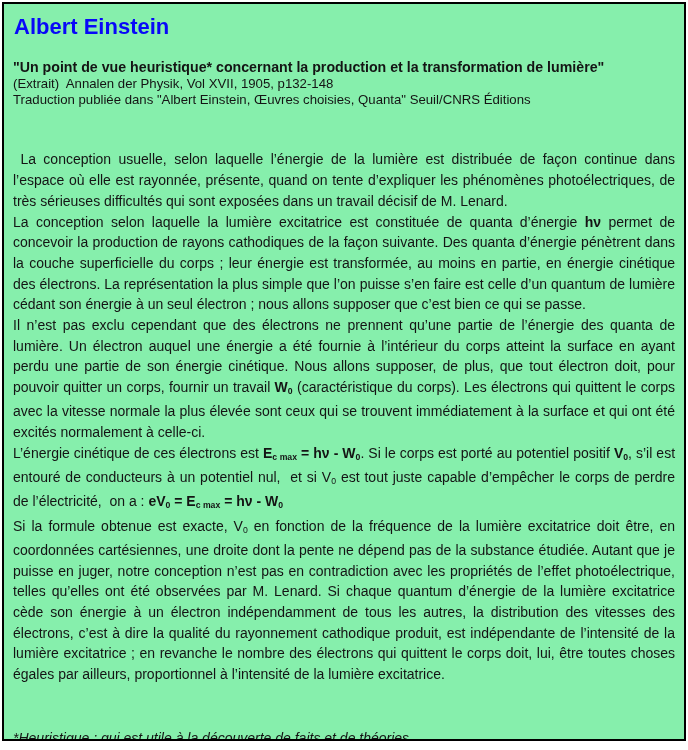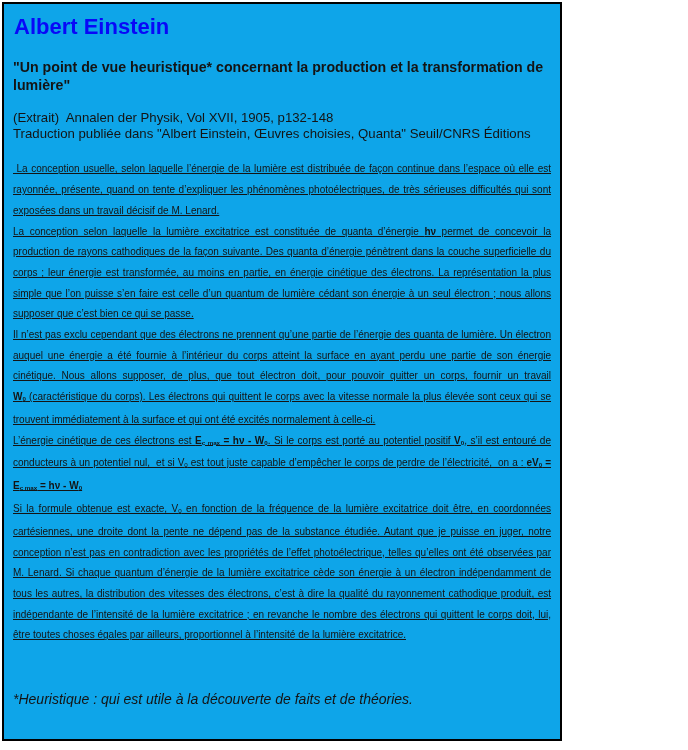--- a/index.html
+++ b/index.html
@@ -11,25 +11,25 @@
   body {
     width: 688px;
     height: 750px;
     position: relative;
     overflow: hidden;
   }
   .page {
     position: absolute;
     left: 2px;
     top: 2px;
-    width: 560px;
+    width: 684px;
     height: 739px;
     box-sizing: border-box;
     border: 2px solid #000000;
-    background: #0ea5e9;
+    background: #86efac;
     padding: 8px 9px 0 9px;
     overflow: hidden;
   }
   .doc-title {
     margin: 0;
     padding: 1px 0 0 1px;
     font-size: 22px;
     line-height: 27px;
     font-weight: bold;
     letter-spacing: 0;
@@ -41,29 +41,28 @@
     font-weight: bold;
     color: #141414;
   }
   .source-line {
     margin: 0;
     font-size: 13.2px;
     line-height: 16.2px;
     color: #141414;
   }
   .source-line.first {
-    margin-top: 16px;
+    margin-top: 0;
   }
   .body-text {
-    margin-top: 17px;
-    font-size: 10px;
+    margin-top: 41px;
+    font-size: 14px;
     line-height: 20.7px;
     text-align: justify;
     color: #141414;
-    text-decoration: underline;
   }
   .body-text p {
     margin: 0;
   }
   .b { font-weight: bold; }
   .sub {
     font-size: 0.62em;
     vertical-align: -0.18em;
     letter-spacing: 0;
   }

